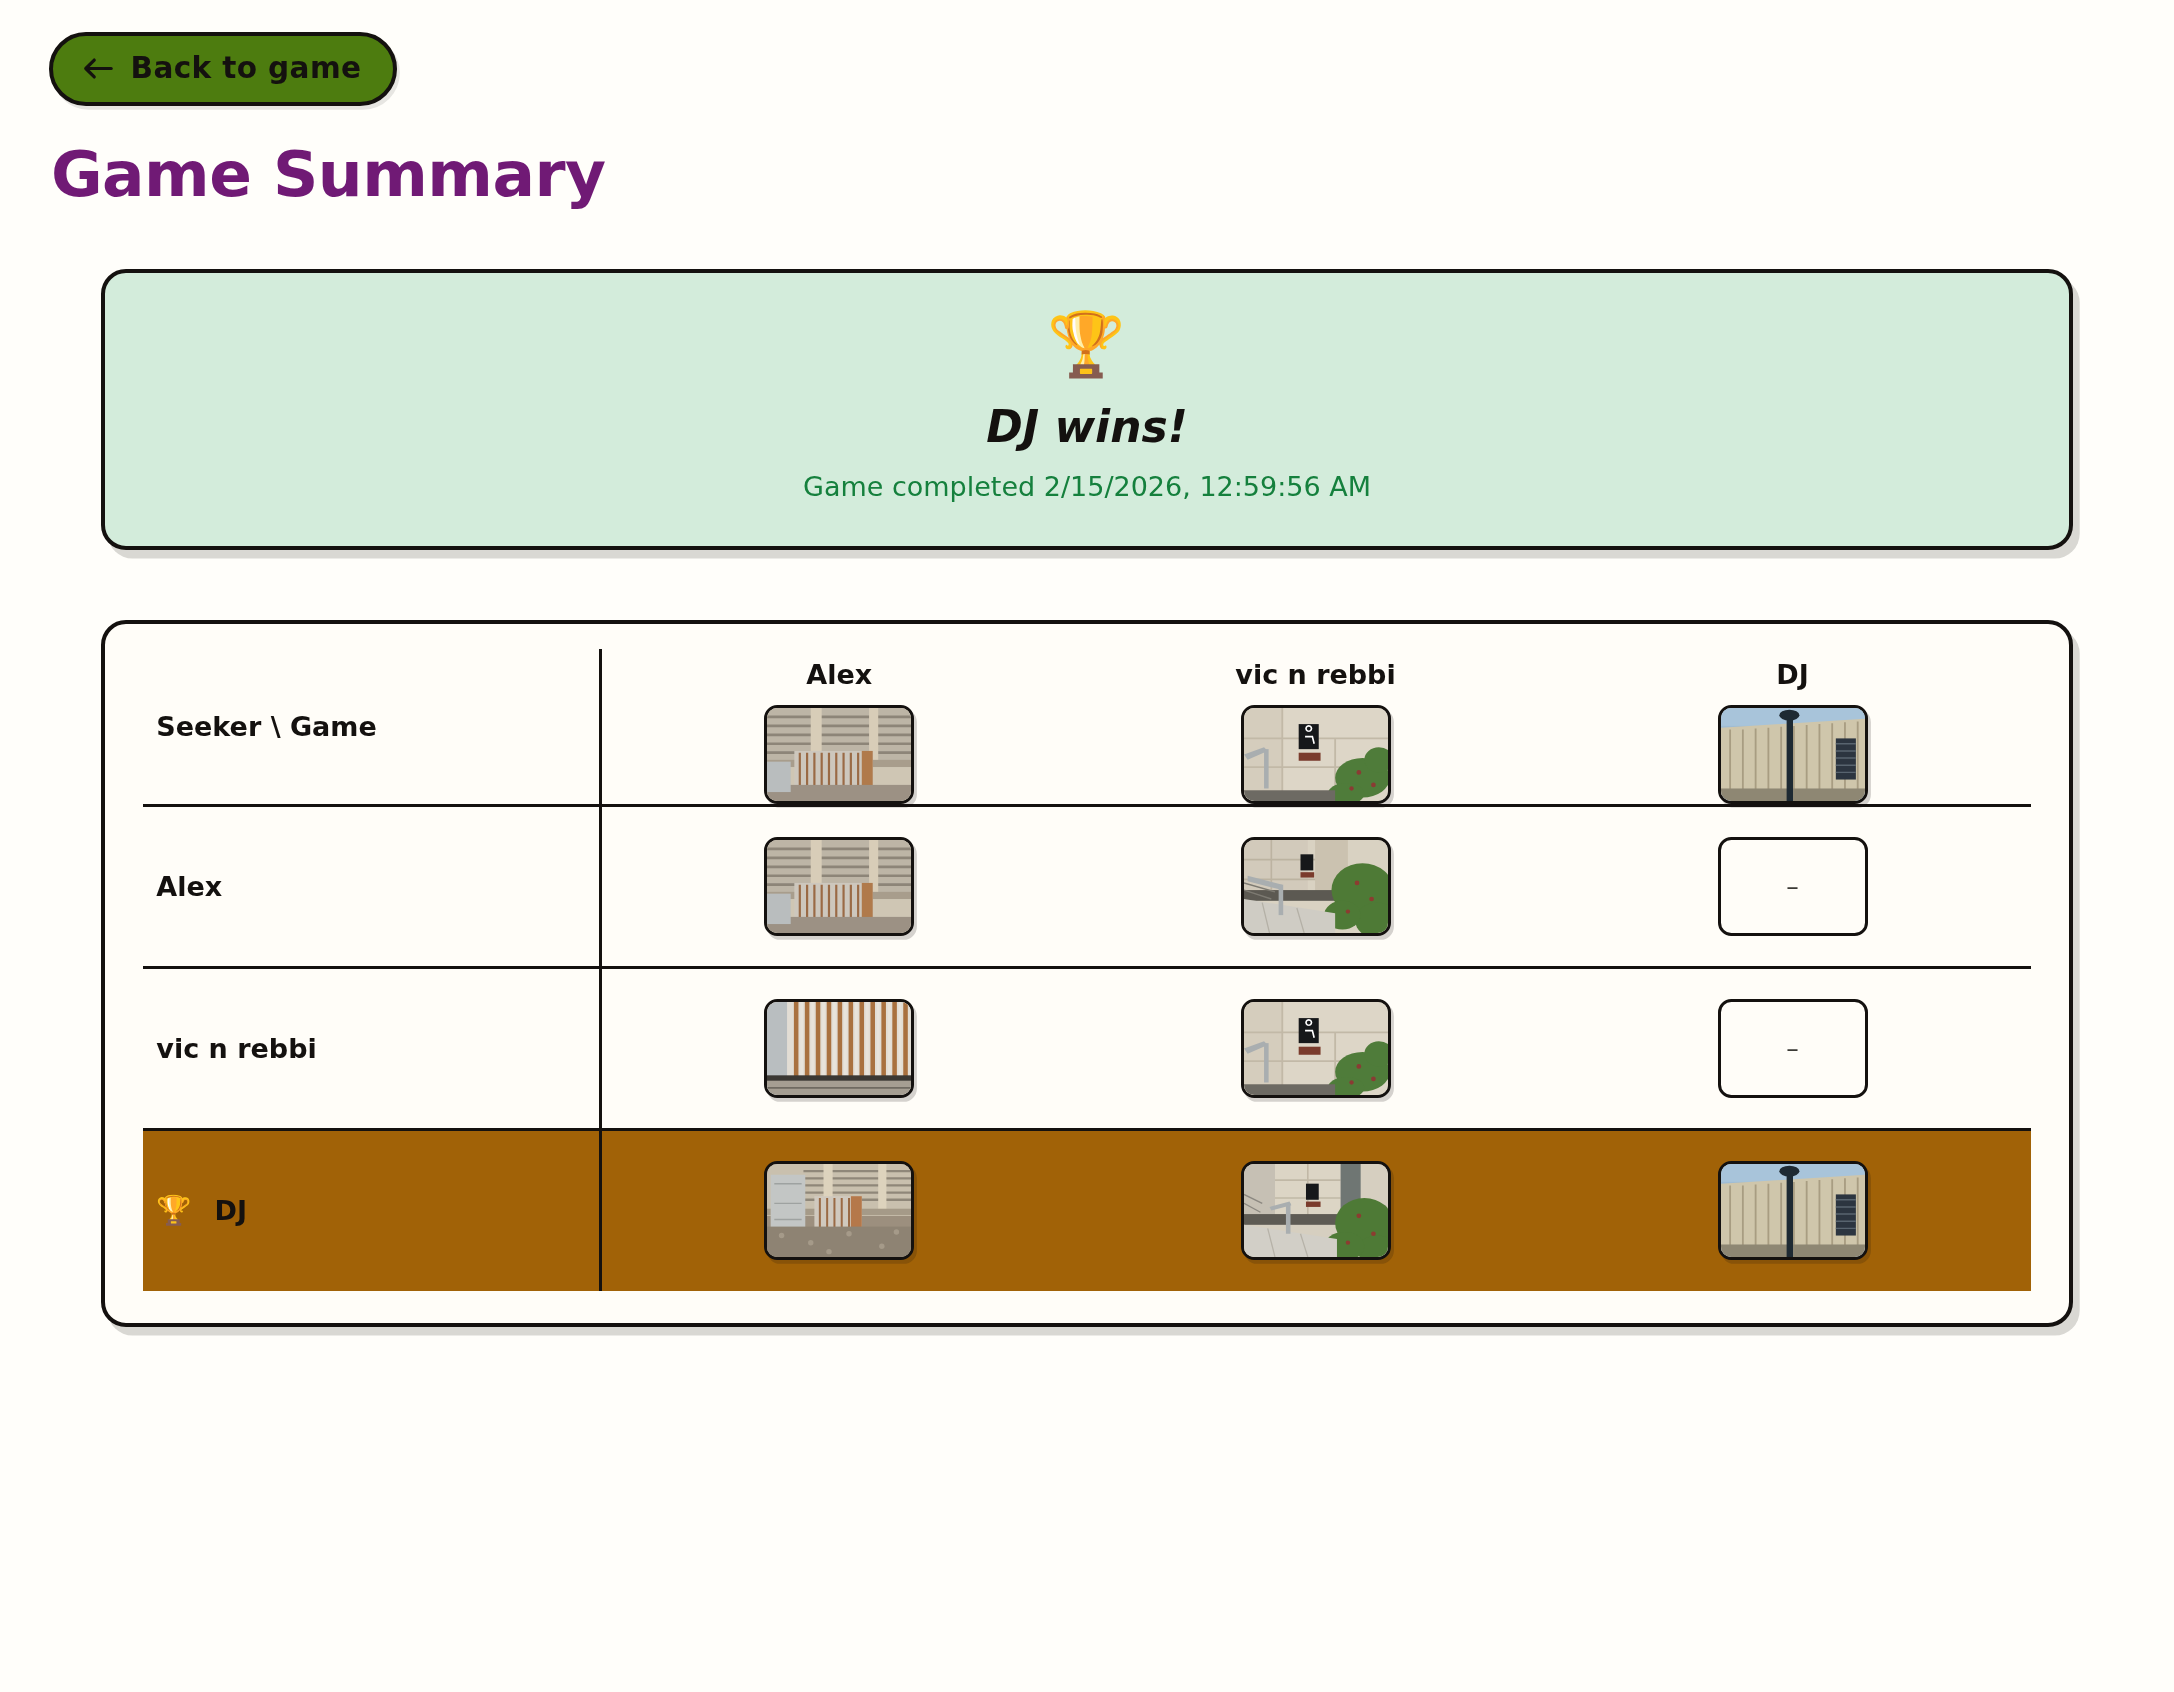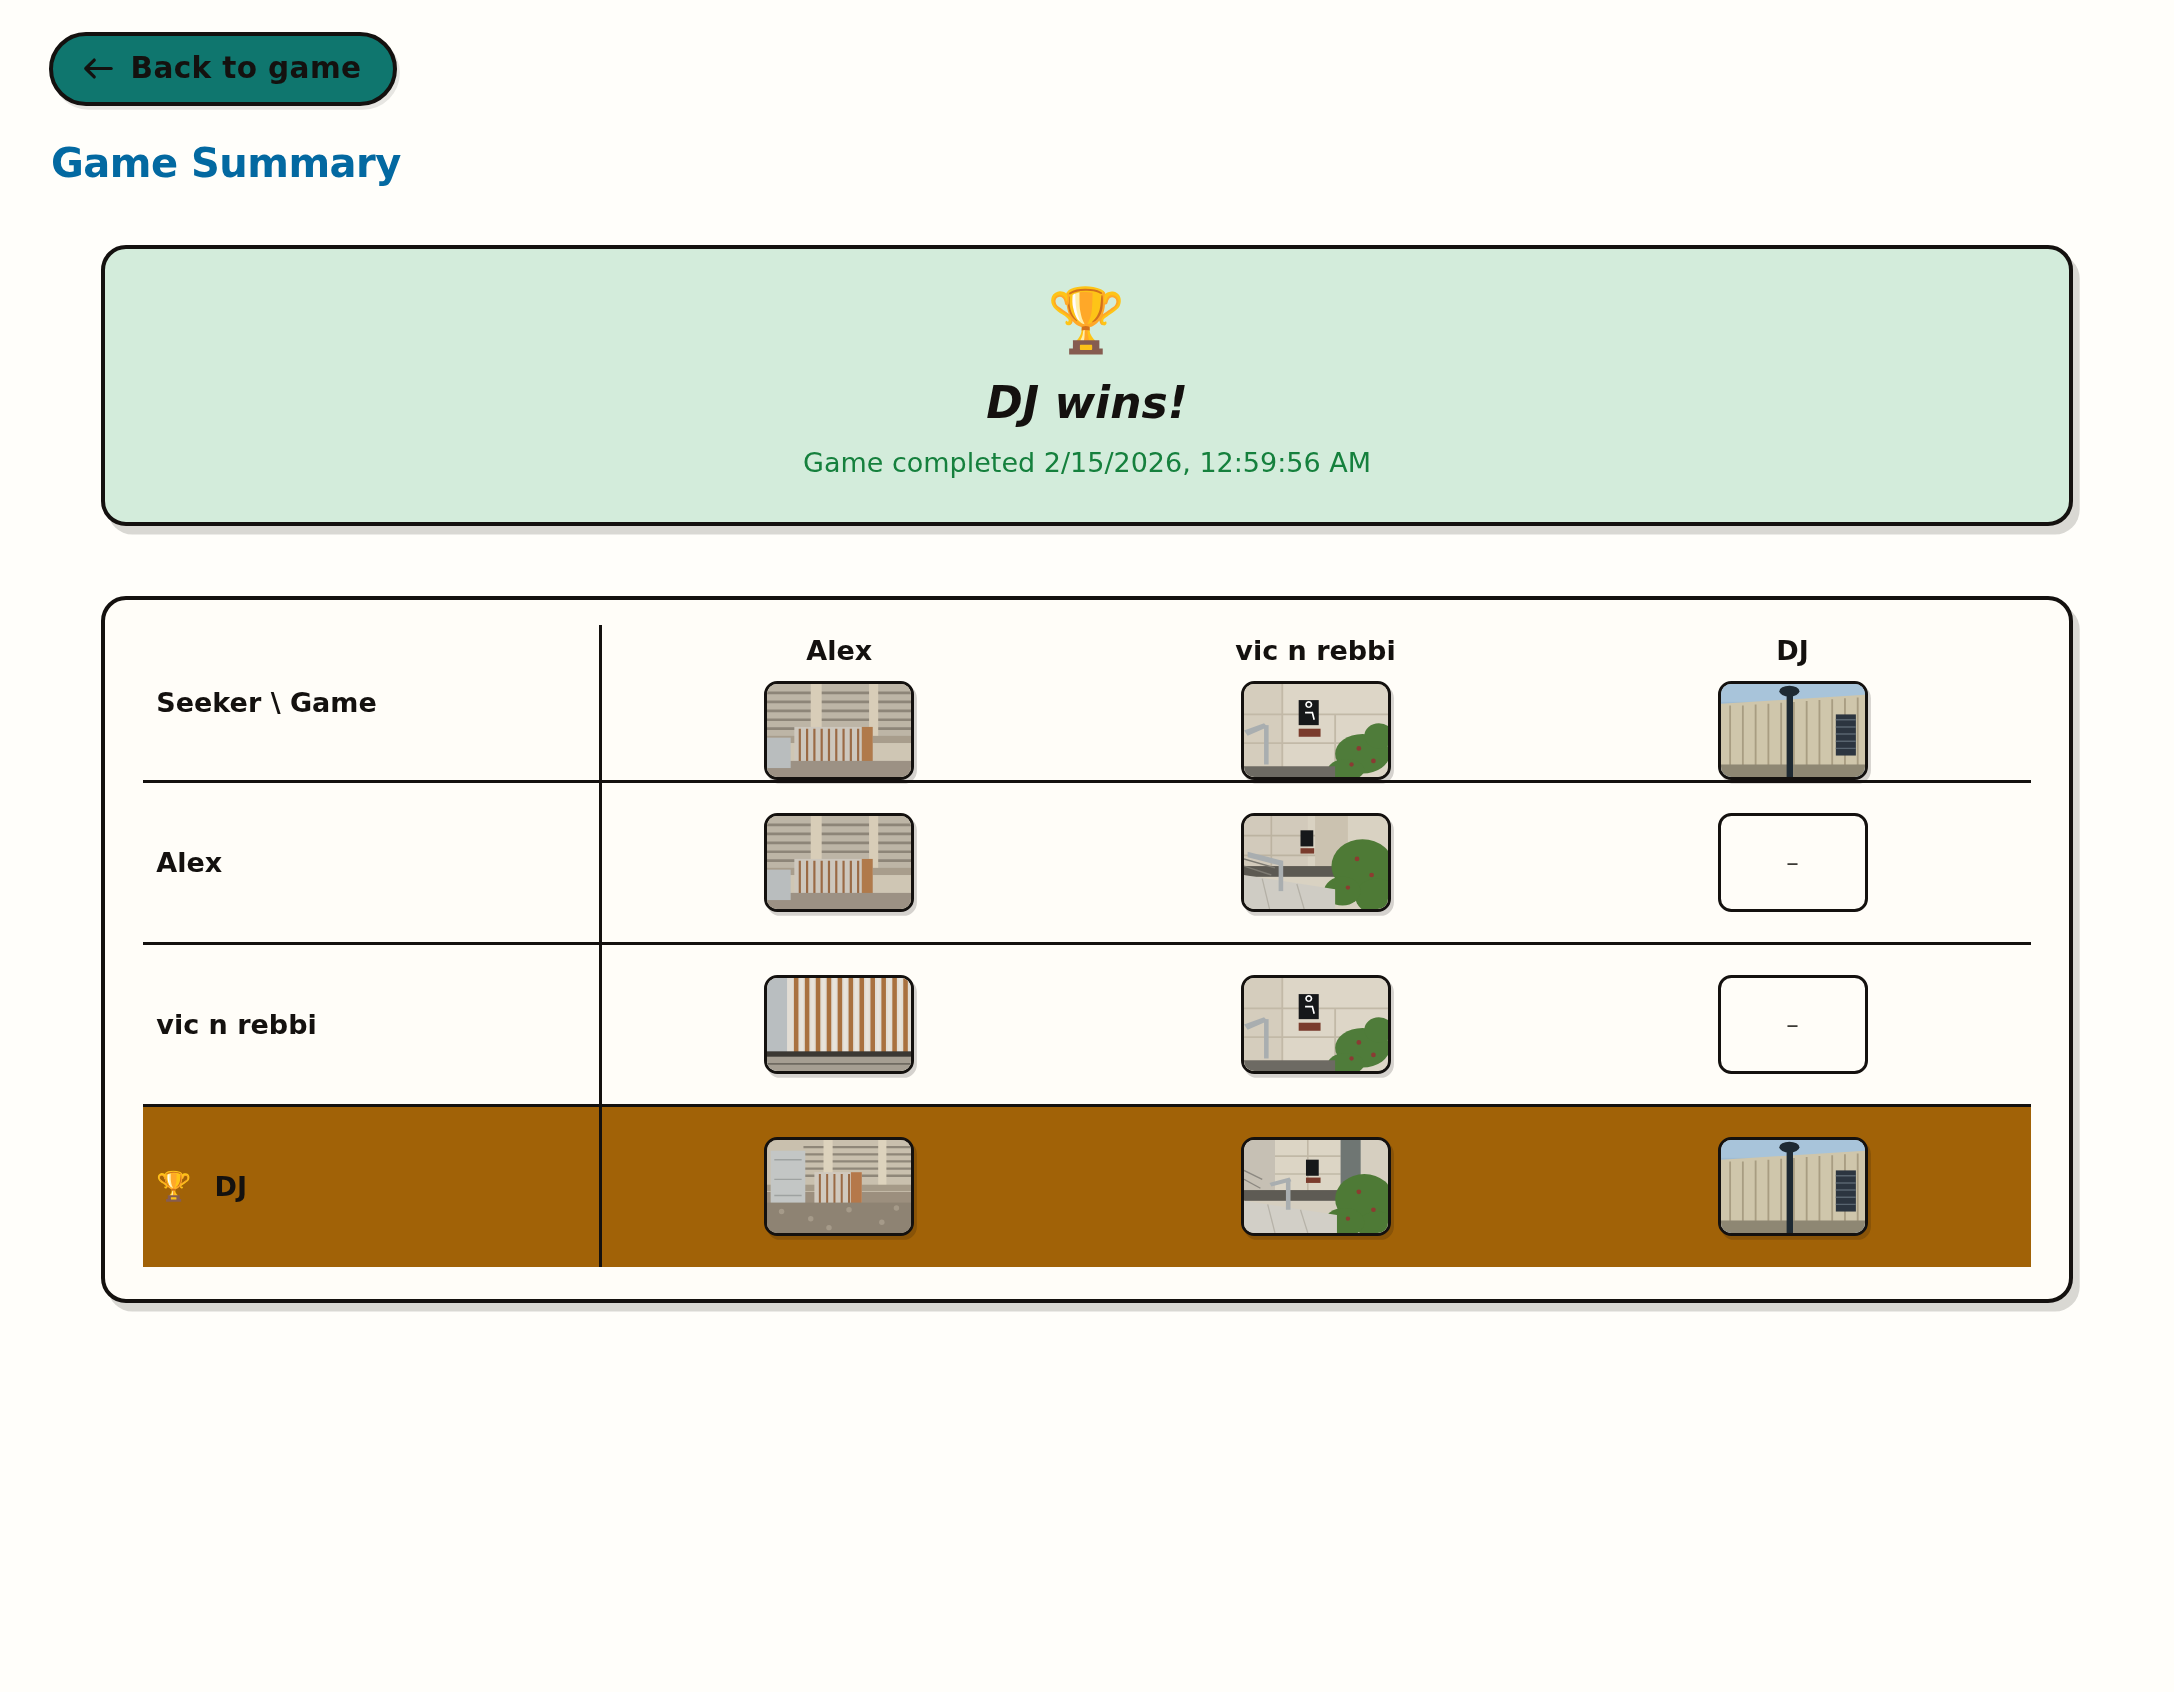--- a/index.html
+++ b/index.html
@@ -19,42 +19,42 @@
     padding: 32px 49px 0 49px;
   }
 
   
   .back-btn {
     display: inline-flex;
     align-items: center;
     gap: 17px;
     border: 4.8px solid #14110f;
     border-radius: 950px;
-    background: #0f766e;
+    background: #4d7c0f;
     padding: 15px 32px 17px 28.5px;
     cursor: pointer;
     box-shadow: 2.9px 3.8px 0 rgba(20,17,15,0.10);
   }
   .back-arrow { display: block; width: 32px; height: 27px; }
   .back-label {
     font-size: 29.5px;
     font-weight: 700;
     color: #14110f;
     letter-spacing: 0.4px;
     font-family: "DejaVu Sans", sans-serif;
   }
 
   
   .title {
     margin-top: 36px;
     margin-left: 1.9px;
-    font-size: 40px;
+    font-size: 63px;
     line-height: 1.05;
     font-weight: 700;
-    color: #0369a1;
+    color: #701a75;
     letter-spacing: -0.5px;
   }
   .subtitle {
     margin-top: 19px;
     margin-left: 2.9px;
     font-size: 27.6px;
     color: #46423c;
     font-weight: 400;
   }
 

